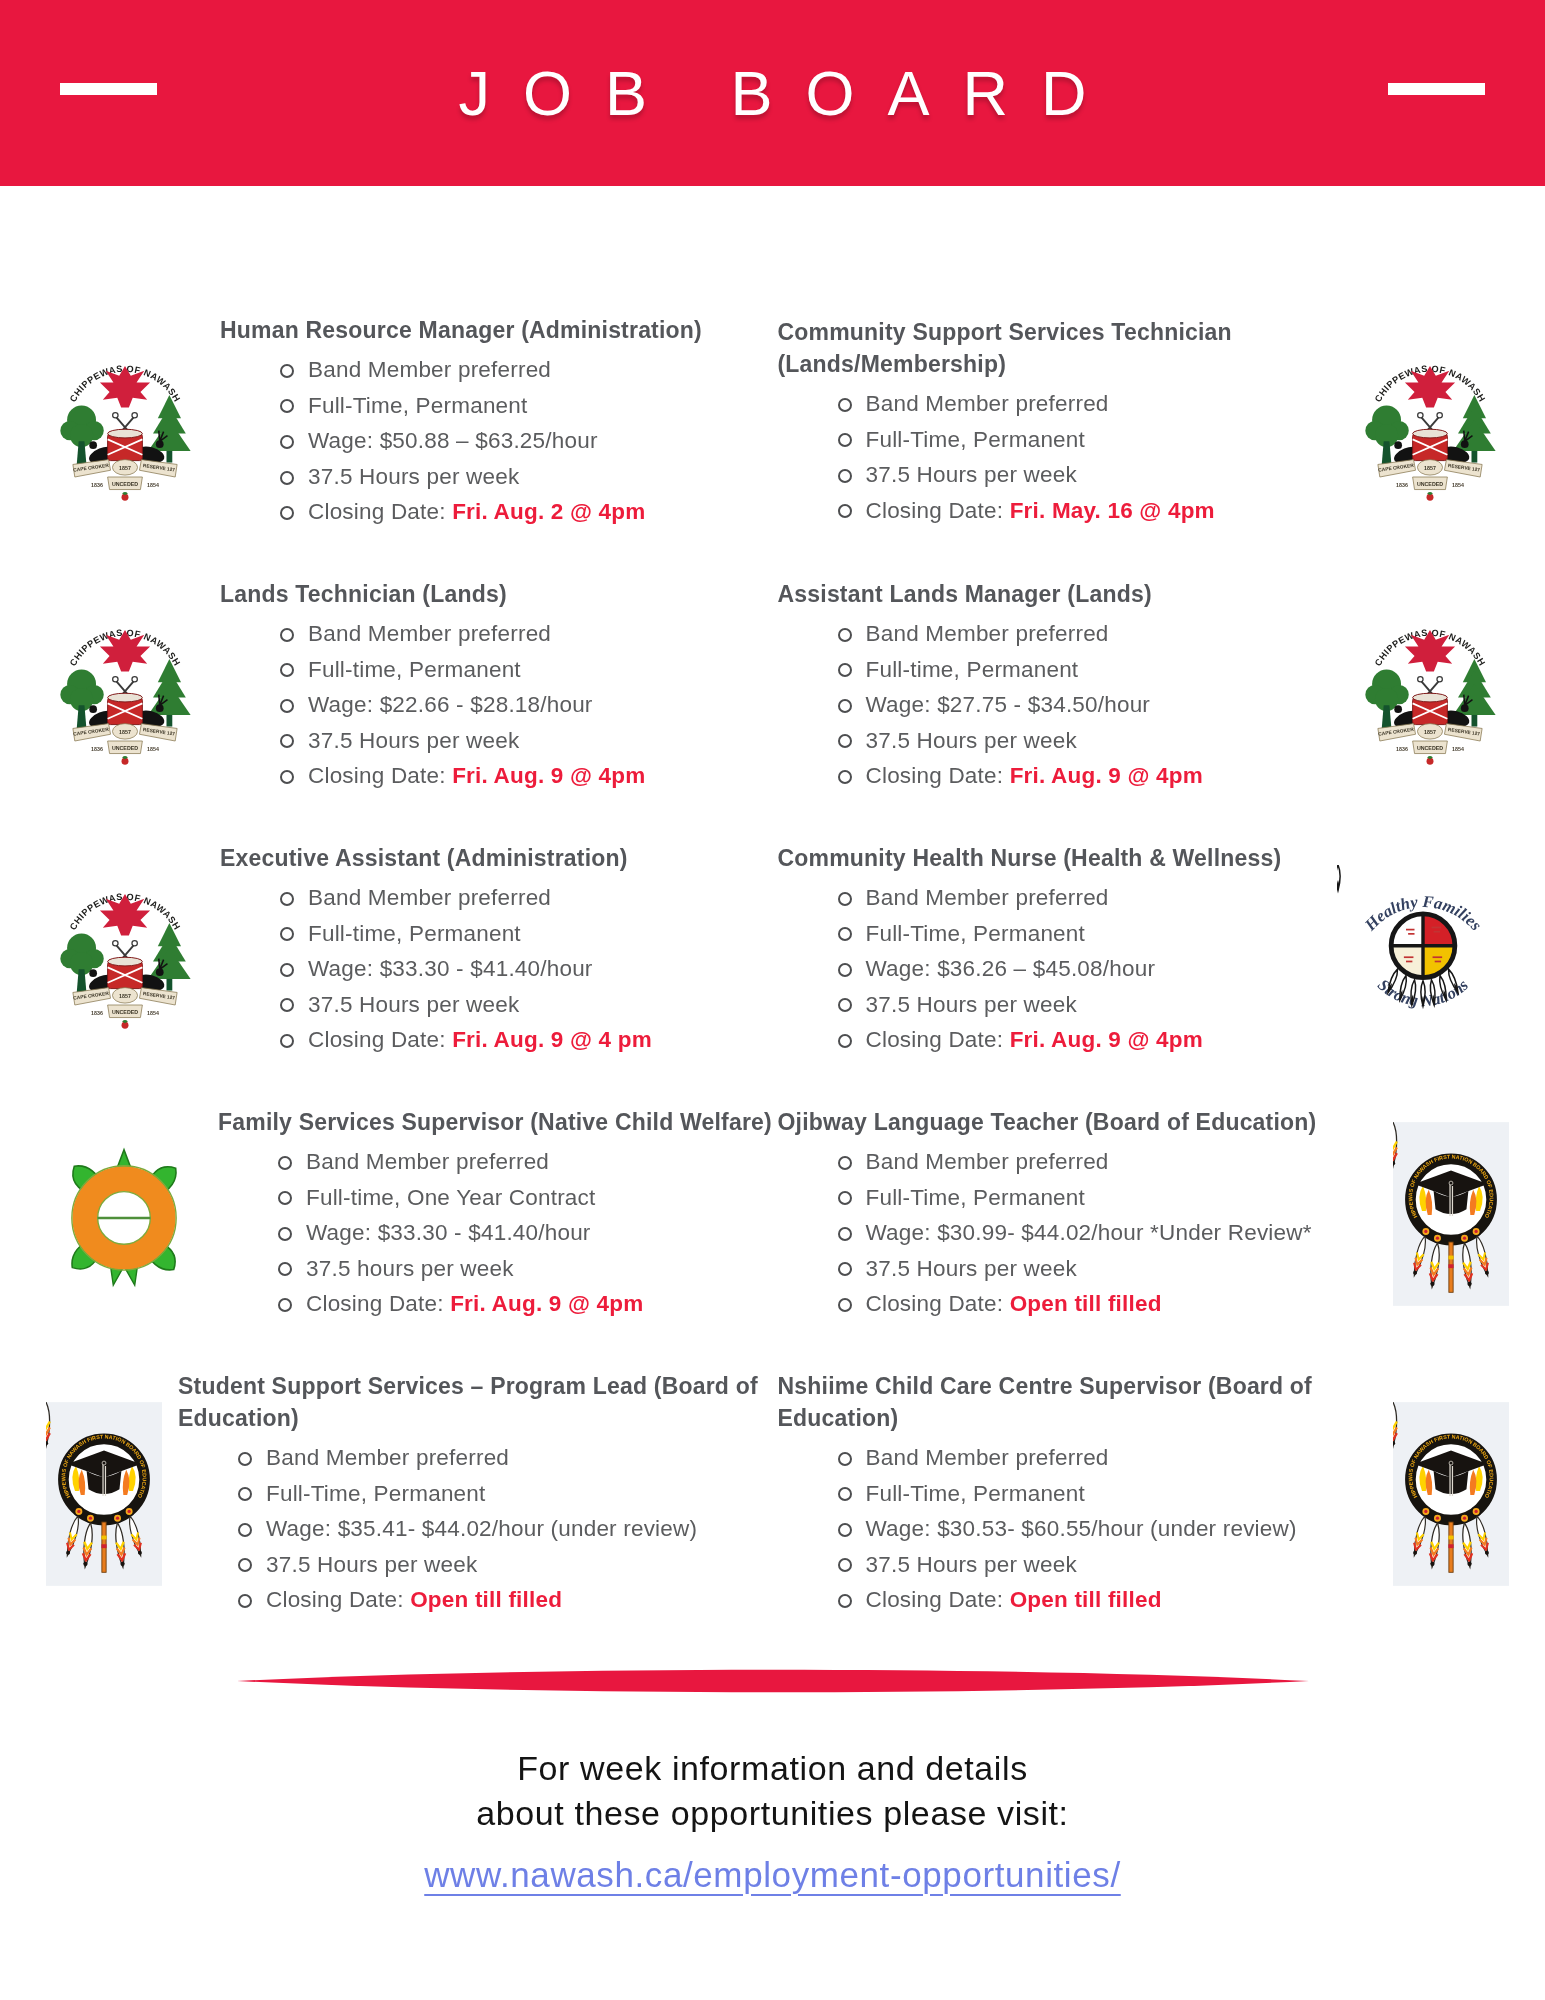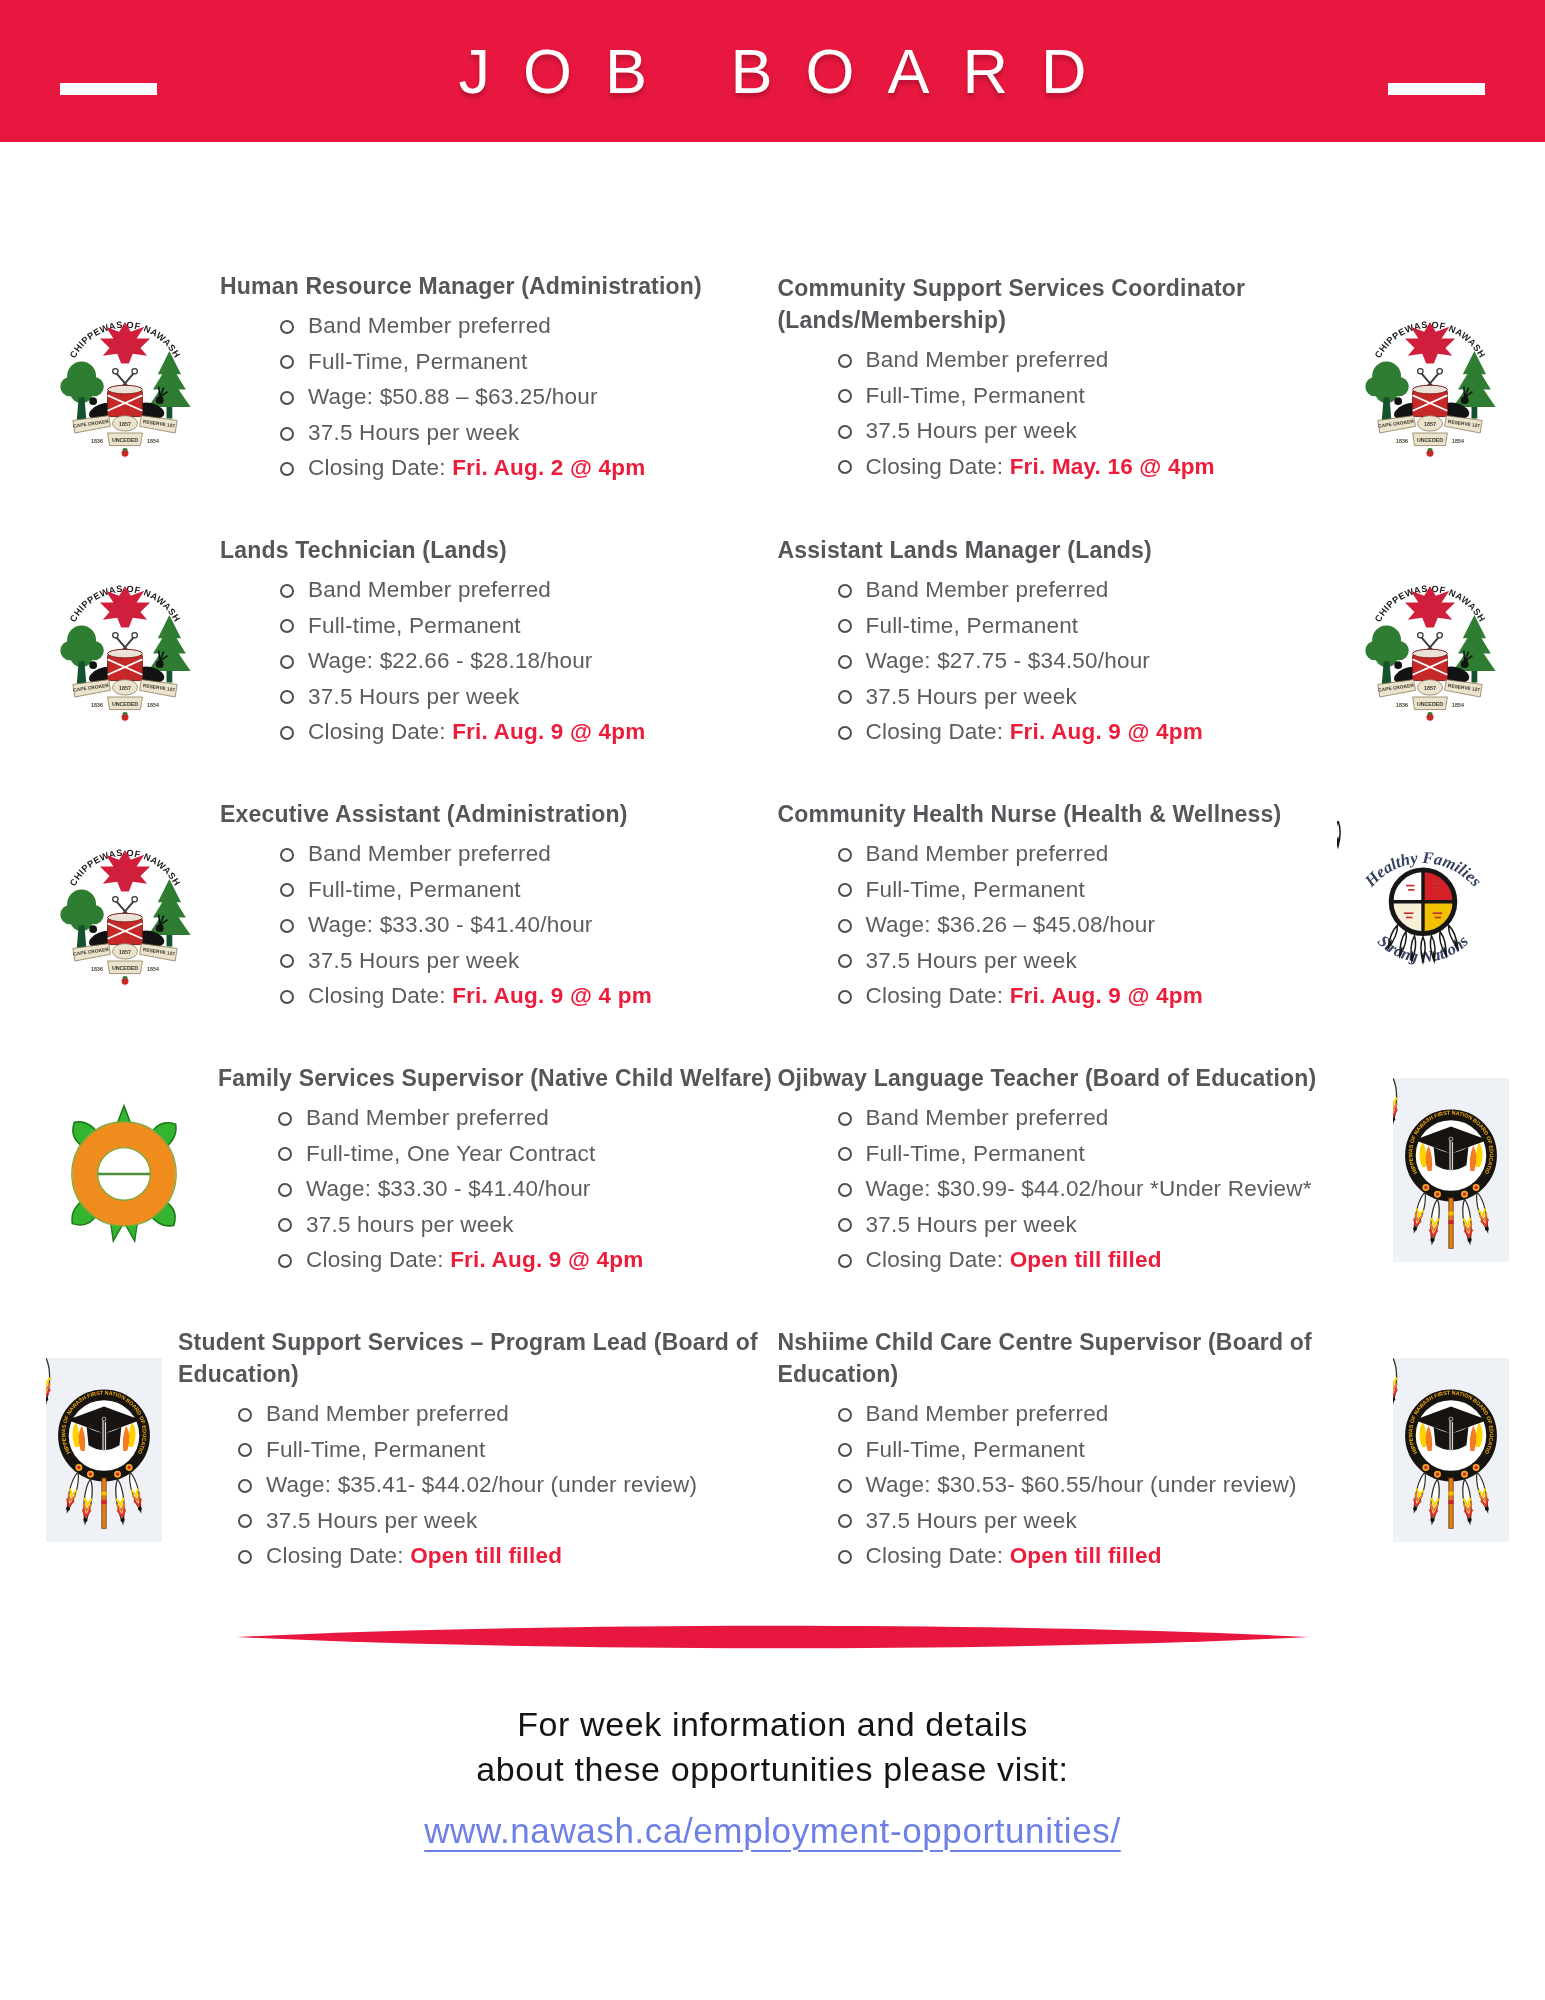--- a/index.html
+++ b/index.html
@@ -11,21 +11,21 @@
   }
   *{box-sizing:border-box;}
   html,body{margin:0;padding:0;}
   body{
     width:1545px;height:2000px;background:#ffffff;
     font-family:"Liberation Sans",sans-serif;
     position:relative;overflow:hidden;
   }
   
   .header{
-    height:142px;background:var(--red);
+    height:186px;background:var(--red);
     display:flex;align-items:center;justify-content:center;position:relative;
   }
   .header h1{
     margin:0;color:#fff;font-size:63px;font-weight:500;
     letter-spacing:33px;padding-left:33px;
     text-shadow:0 4px 4px rgba(0,0,0,.22);
   }
   .dash{position:absolute;top:83px;width:97px;height:12px;background:#fff;}
   .dash.left{left:60px}
   .dash.right{right:60px}
@@ -278,21 +278,21 @@
         </ul>
       </div>
     </article>
     <article class="job right">
       <div class="logo">
           <svg class="logo-nawash">
             <use href="#sym-nawash"></use>
           </svg>
         </div>
       <div class="content">
-        <h3 class="jtitle">Community Support Services Coordinator (Lands/Membership)</h3>
+        <h3 class="jtitle">Community Support Services Technician (Lands/Membership)</h3>
         <ul class="bullets">
           <li>Band Member preferred</li>
           <li>Full-Time, Permanent</li>
           <li>37.5 Hours per week</li>
           <li><span>Closing Date:</span> <span class="closing-value">Fri. May. 16 @ 4pm</span></li>
         </ul>
       </div>
     </article>
   </div>
 

